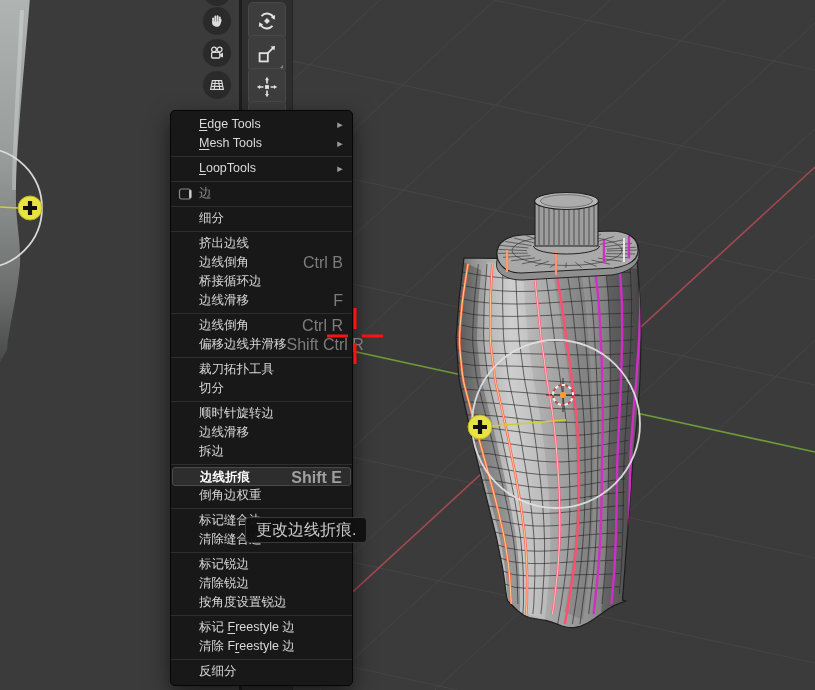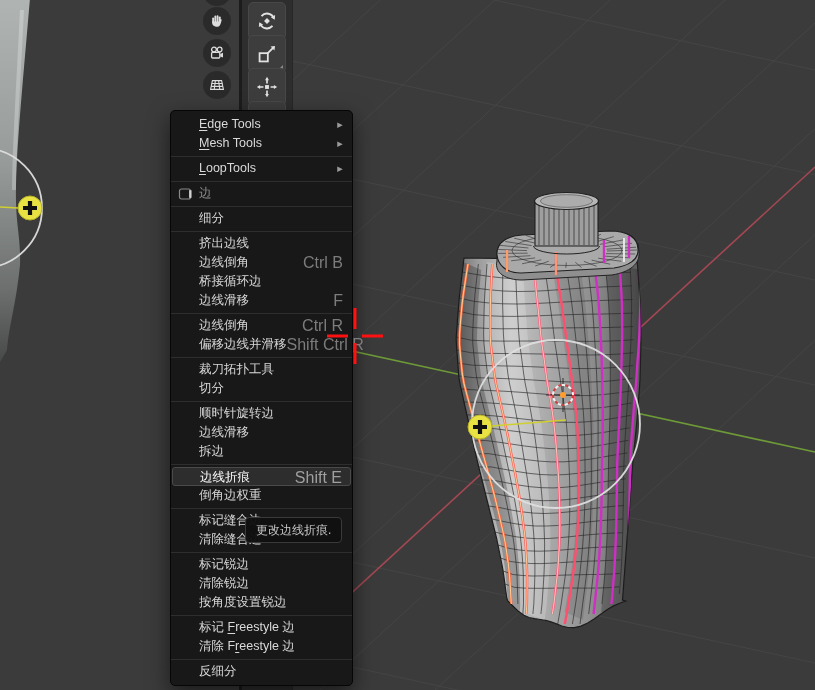--- a/index.html
+++ b/index.html
@@ -25,31 +25,31 @@
     background:#181818;border:1px solid #060606;border-radius:5px;
     box-shadow:0 8px 22px rgba(0,0,0,.55);
     padding:4px 0;box-sizing:border-box;
     font-size:12.5px;color:#d9d9d9;
   }
   .menu .row{position:relative;height:19px;line-height:19px;display:flex;align-items:flex-start;
     padding:0 9px 0 28px;white-space:nowrap;box-sizing:border-box;}
   .menu .row .lbl u{text-decoration:underline;text-underline-offset:2px;}
   .menu .row .sc{margin-left:auto;color:#7c7c7c;font-size:16px;}
   .menu .row .arr{margin-left:auto;color:#9a9a9a;font-size:8px;transform:scale(.9);}
-  .menu .row.hl{background:#2d2d2d;border:1px solid #4a4a4a;border-radius:3px;margin:0 1px;padding:0 8px 0 27px;height:19px;color:#fff;}
+  .menu .row.hl{background:#2d2d2d;border:1px solid #4a4a4a;border-radius:3px;margin:0 1px;padding:0 8px 0 27px;height:19px;color:#fff;font-weight:bold;}
   .menu .row.hl .sc{color:#9f9f9f;}
   .menu .row.hdr{color:#8f8f8f;}
   .menu .row .hico{position:absolute;left:7px;top:3px;}
   .menu .sep{height:6px;display:flex;align-items:center;}
   .menu .sep i{display:block;width:100%;height:1px;background:#2e2e2e;}
   
   .tooltip{
     position:absolute;left:245px;top:517px;z-index:7;
     background:rgba(17,17,17,.97);border:1px solid #3a3a3a;border-radius:4px;
-    color:#c9c9c9;font-size:12px;line-height:16px;padding:4px 10px;white-space:nowrap;
+    color:#c9c9c9;font-size:16px;line-height:16px;padding:4px 10px;white-space:nowrap;
   }
   
   #crosshair{position:absolute;left:0;top:0;z-index:6;pointer-events:none;}
 </style>
 </head>
 <body>
 
 <svg id="scene" width="815" height="690" viewBox="0 0 815 690">
     <defs>
       <clipPath id="rvp">

